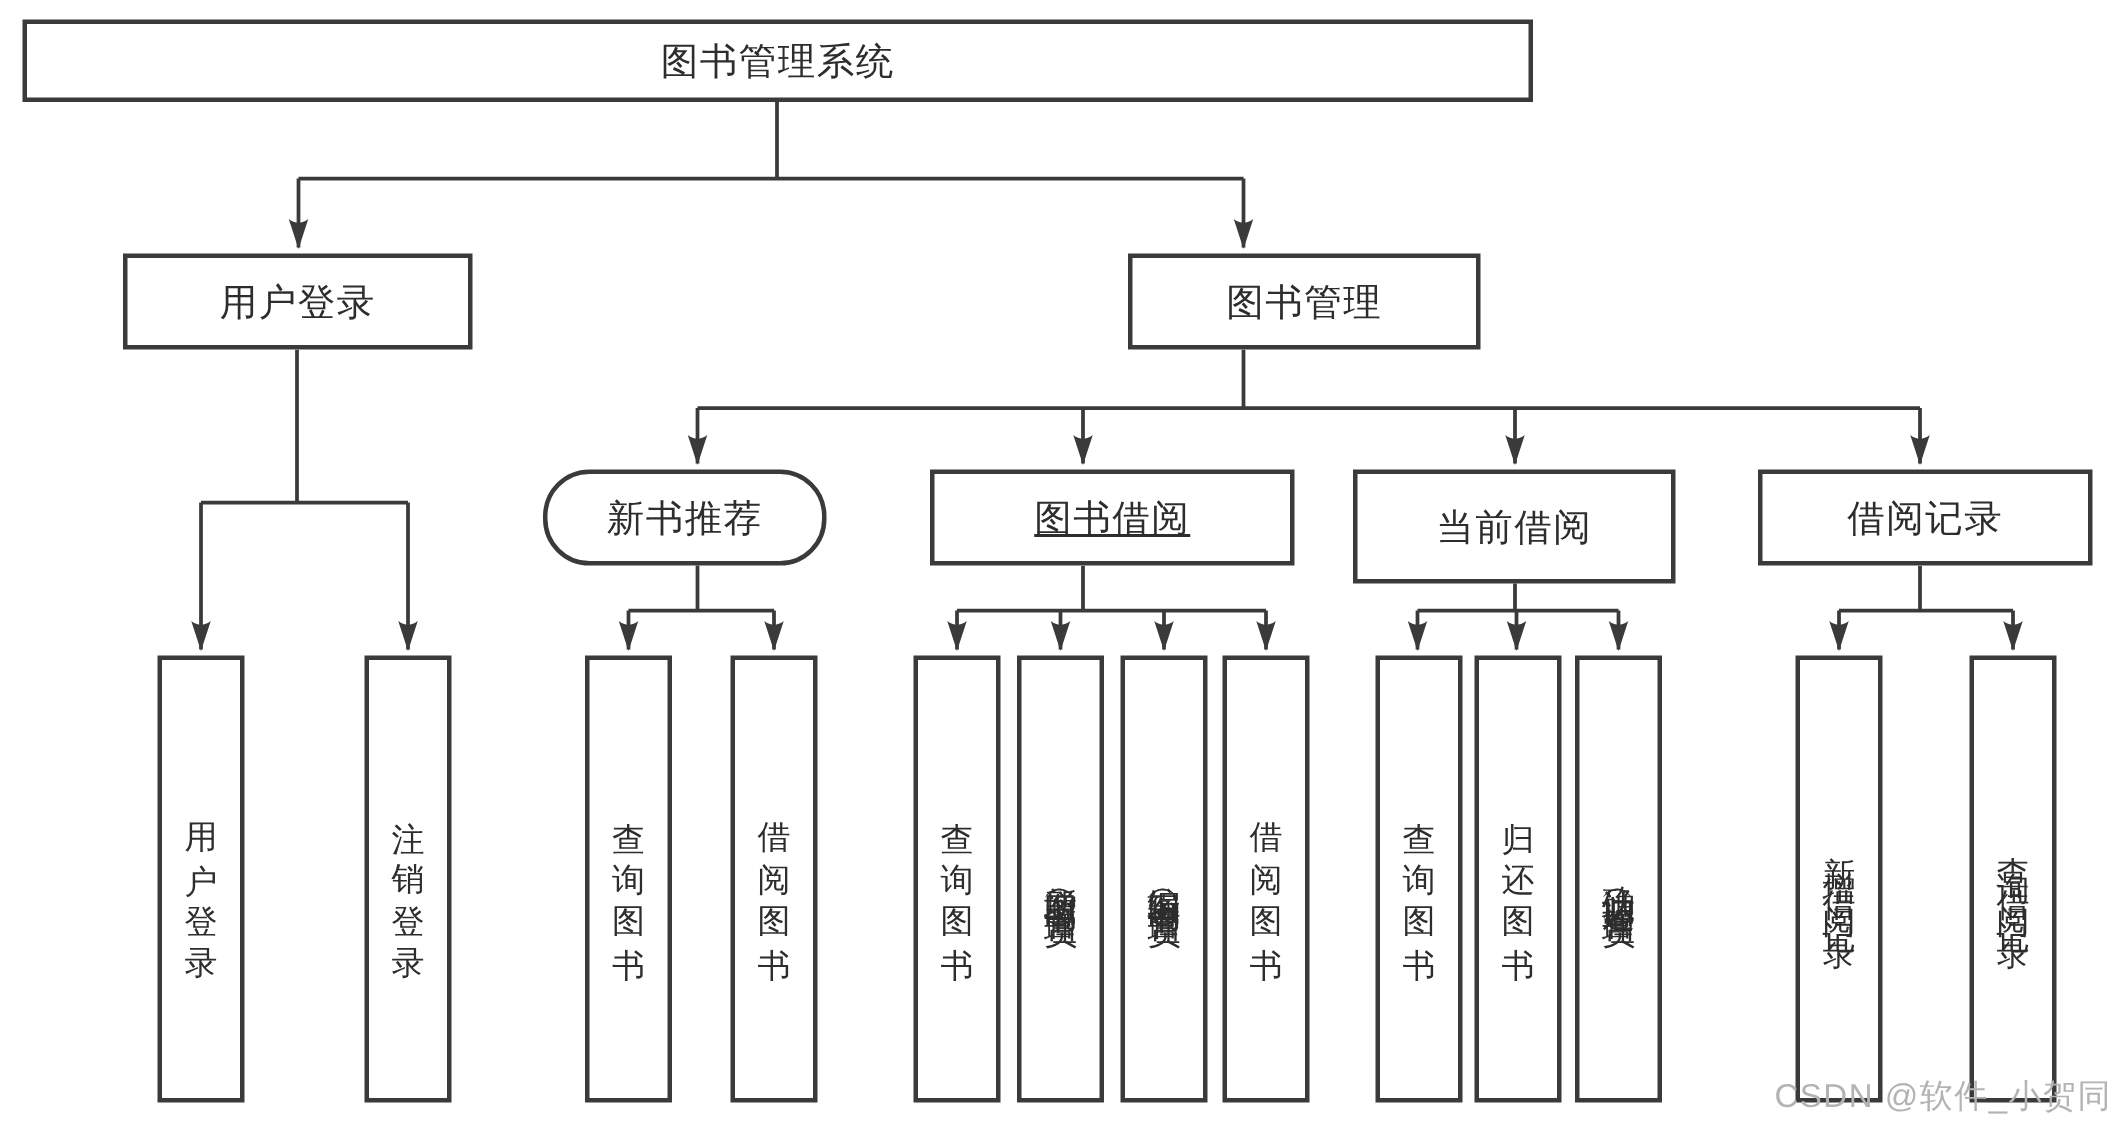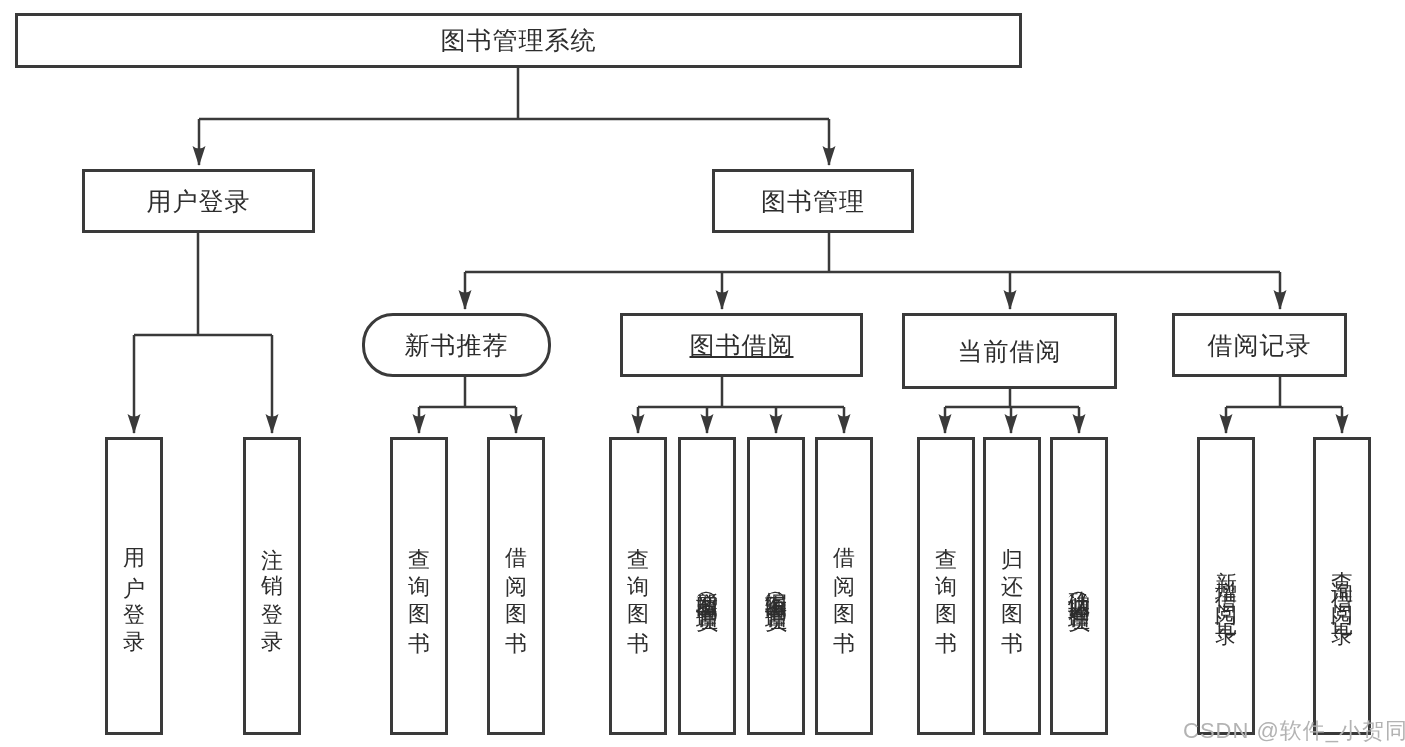--- a/index.html
+++ b/index.html
@@ -34,26 +34,26 @@
   .vlabel {
     writing-mode: vertical-rl;
     text-orientation: mixed;
     white-space: nowrap;
     line-height: 1;
   }
   
   #root  { left: 15px;  top: 13px;  width: 1007px; height: 55px; }
   
   #l2-0  { left: 82px;  top: 169px; width: 233px; height: 64px; }
-  #l2-1  { left: 712px; top: 169px; width: 202px; height: 64px; }
+  #l2-1  { left: 752px; top: 169px; width: 235px; height: 64px; }
   
   #l3-0  { left: 362px;  top: 313px; width: 189px; height: 64px; border-radius: 31px; }
   #l3-1  { left: 620px;  top: 313px; width: 243px; height: 64px; text-decoration: underline; }
   #l3-2  { left: 902px;  top: 313px; width: 215px; height: 76px; }
-  #l3-3  { left: 1172px; top: 313px; width: 175px; height: 64px; }
+  #l3-3  { left: 1172px; top: 313px; width: 223px; height: 64px; }
   
   .leaf { top: 437px; width: 58px; height: 298px; }
   #lf-0  { left: 105px; }
   #lf-1  { left: 243px; }
   #lf-2  { left: 390px; }
   #lf-3  { left: 487px; }
   #lf-4  { left: 609px; }
   #lf-5  { left: 678px; }
   #lf-6  { left: 747px; }
   #lf-7  { left: 815px; }

